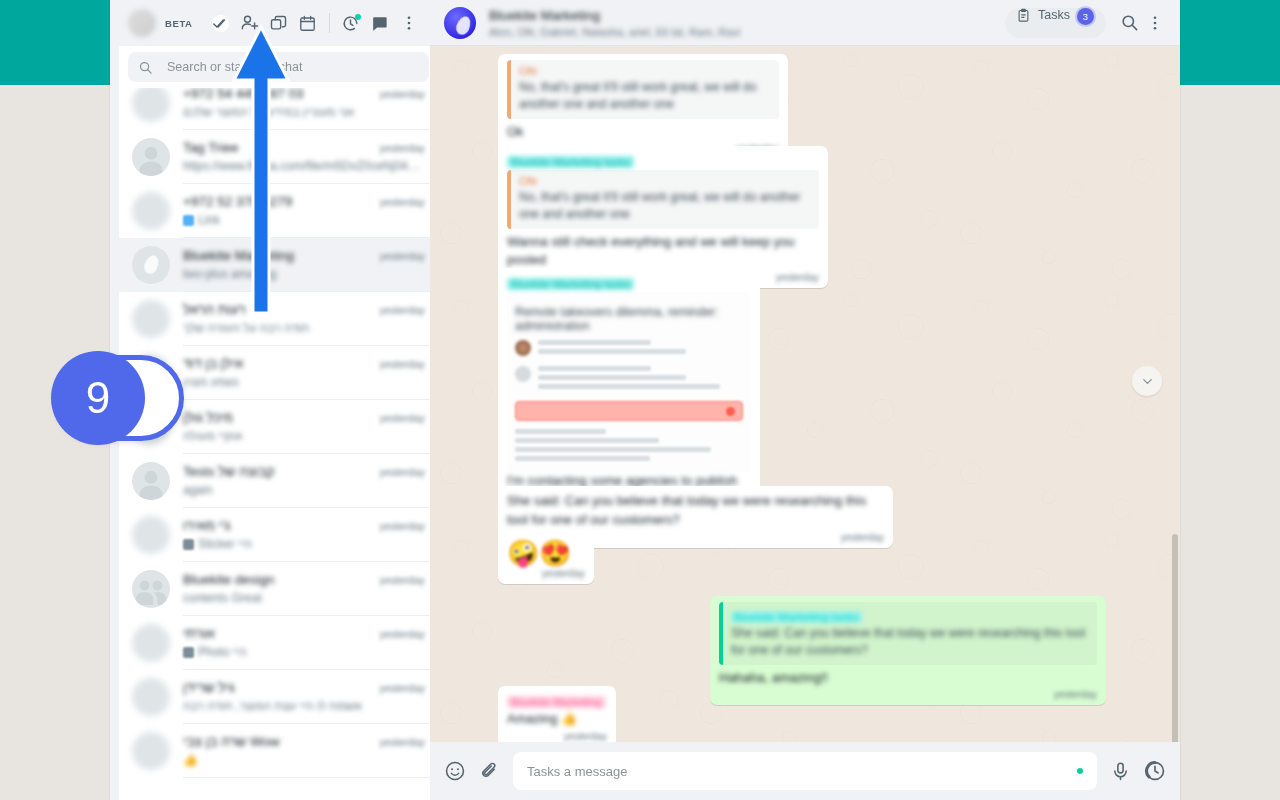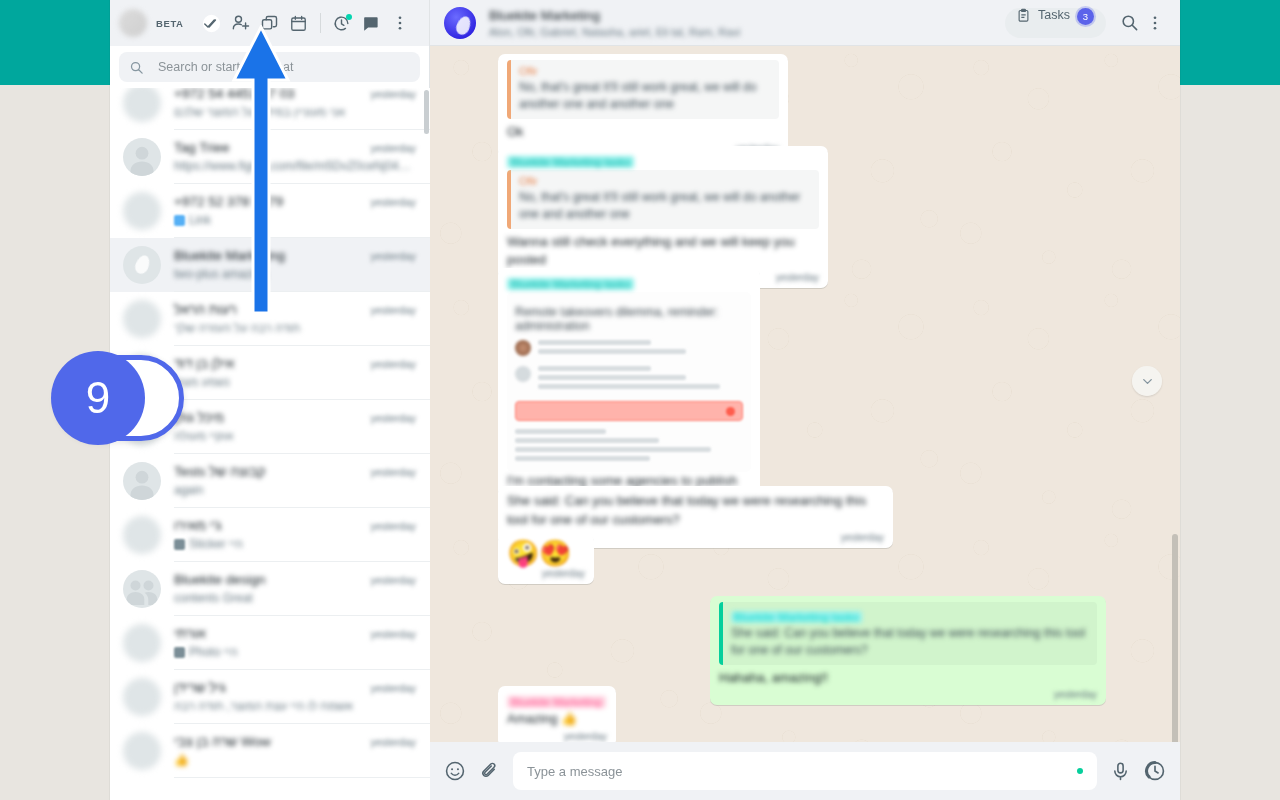--- a/index.html
+++ b/index.html
@@ -23,21 +23,21 @@
 
   
   .app {
     position: absolute; left: 110px; top: 0; width: 1070px; height: 800px;
     background: #f0f2f5; overflow: hidden;
     box-shadow: 0 0 0 1px rgba(0,0,0,0.04);
   }
 
   
   .left-pane {
-    position: absolute; left: 0; top: 0; width: 320px; height: 800px;
+    position: absolute; left: 9px; top: 0; width: 320px; height: 800px;
     background: #ffffff; border-right: 1px solid #e1e4e6;
   }
   .left-header {
     height: 46px; background: #f0f2f5;
     display: flex; align-items: center; padding: 0 9px; gap: 3px;
   }
   .avatar-me {
     width: 28px; height: 28px; border-radius: 50%;
     background: linear-gradient(135deg,#dcdcdc,#cfcfcf);
     filter: blur(2.6px); flex: 0 0 auto; margin-right: 6px;
@@ -627,21 +627,21 @@
             <circle cx="15.2" cy="10" r="1.1" fill="currentColor" stroke="none"></circle>
             <path d="M8 14.6c1 1.3 2.4 2 4 2s3-0.7 4-2" stroke-linecap="round"></path>
           </svg>
         </span>
         <span class="cicon">
           <svg width="21" height="21" viewBox="0 0 24 24" fill="none" stroke="currentColor" stroke-width="1.7" stroke-linecap="round">
             <path d="M17.5 9.5l-7 7a3.5 3.5 0 01-5-5l8-8a2.6 2.6 0 013.7 3.7l-8 8a1.6 1.6 0 01-2.3-2.3l7.2-7.2"></path>
           </svg>
         </span>
         <div class="msg-input">
-          <span class="msg-ph">Type a message</span>
+          <span class="msg-ph">Tasks a message</span>
           <span class="green-dot"></span>
         </div>
         <span class="cicon">
           <svg width="21" height="21" viewBox="0 0 24 24" fill="none" stroke="currentColor" stroke-width="1.8" stroke-linecap="round">
             <rect x="9" y="2.6" width="6" height="11" rx="3"></rect>
             <path d="M5.5 11.5a6.5 6.5 0 0013 0M12 18v3.2"></path>
           </svg>
         </span>
         <span class="cicon">
           <svg width="22" height="22" viewBox="0 0 24 24" fill="none" stroke="currentColor" stroke-width="1.8" stroke-linecap="round">

